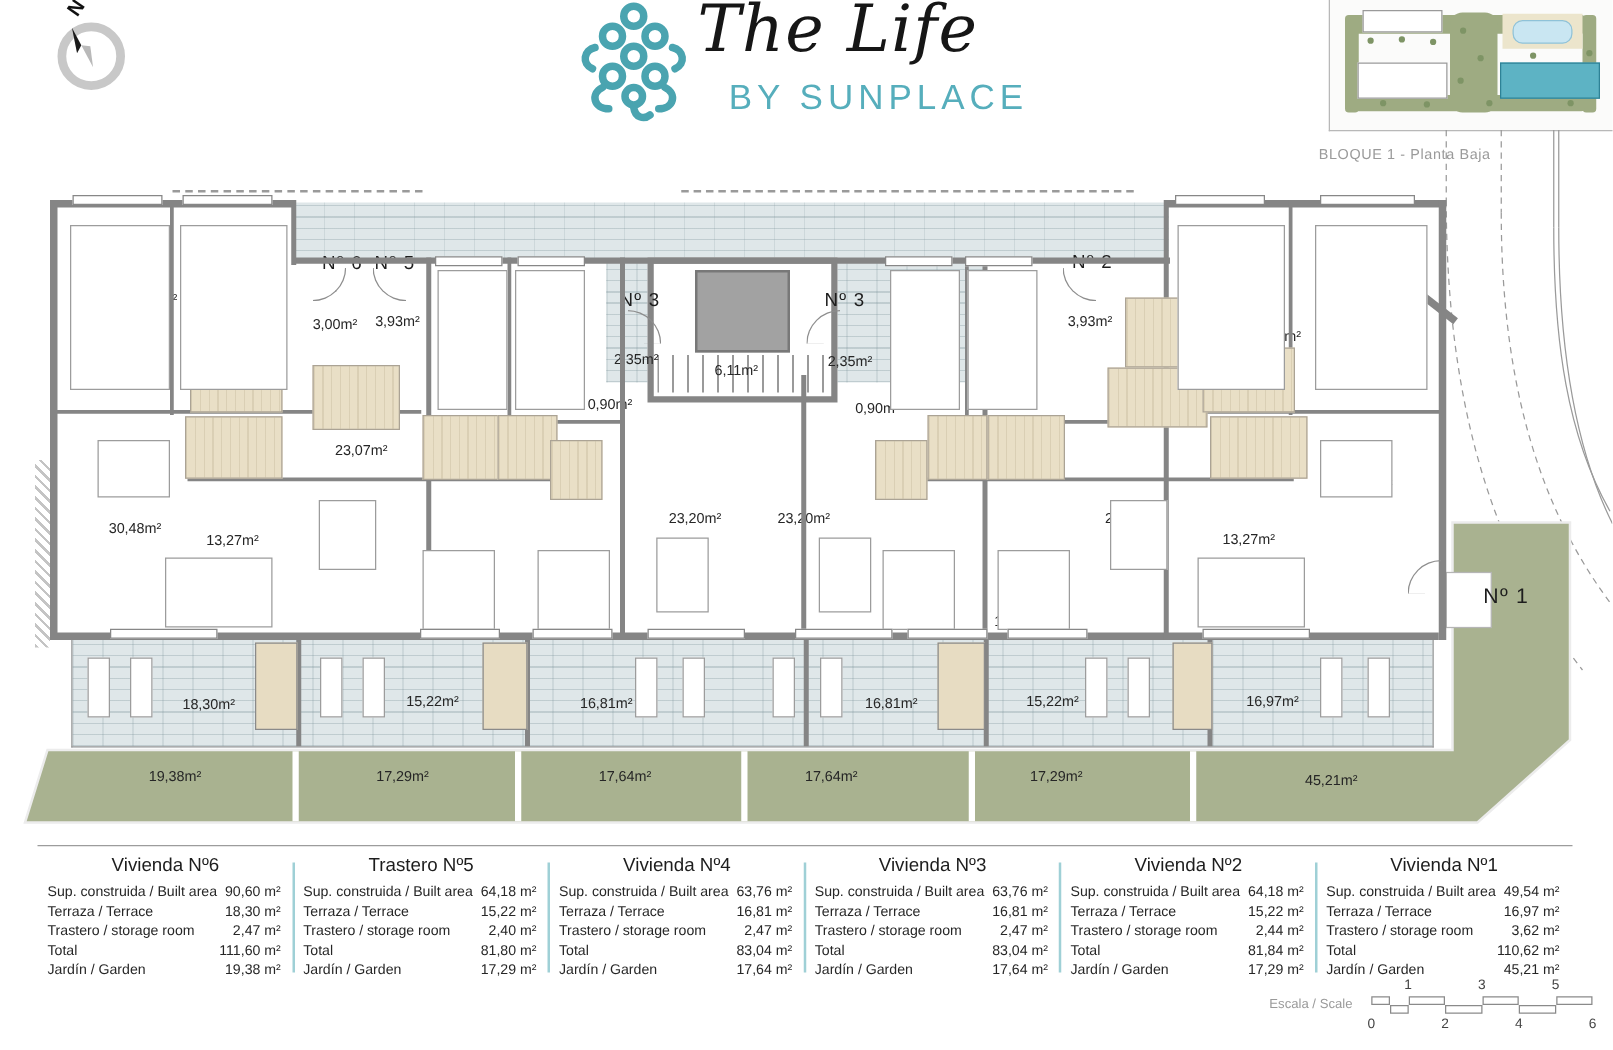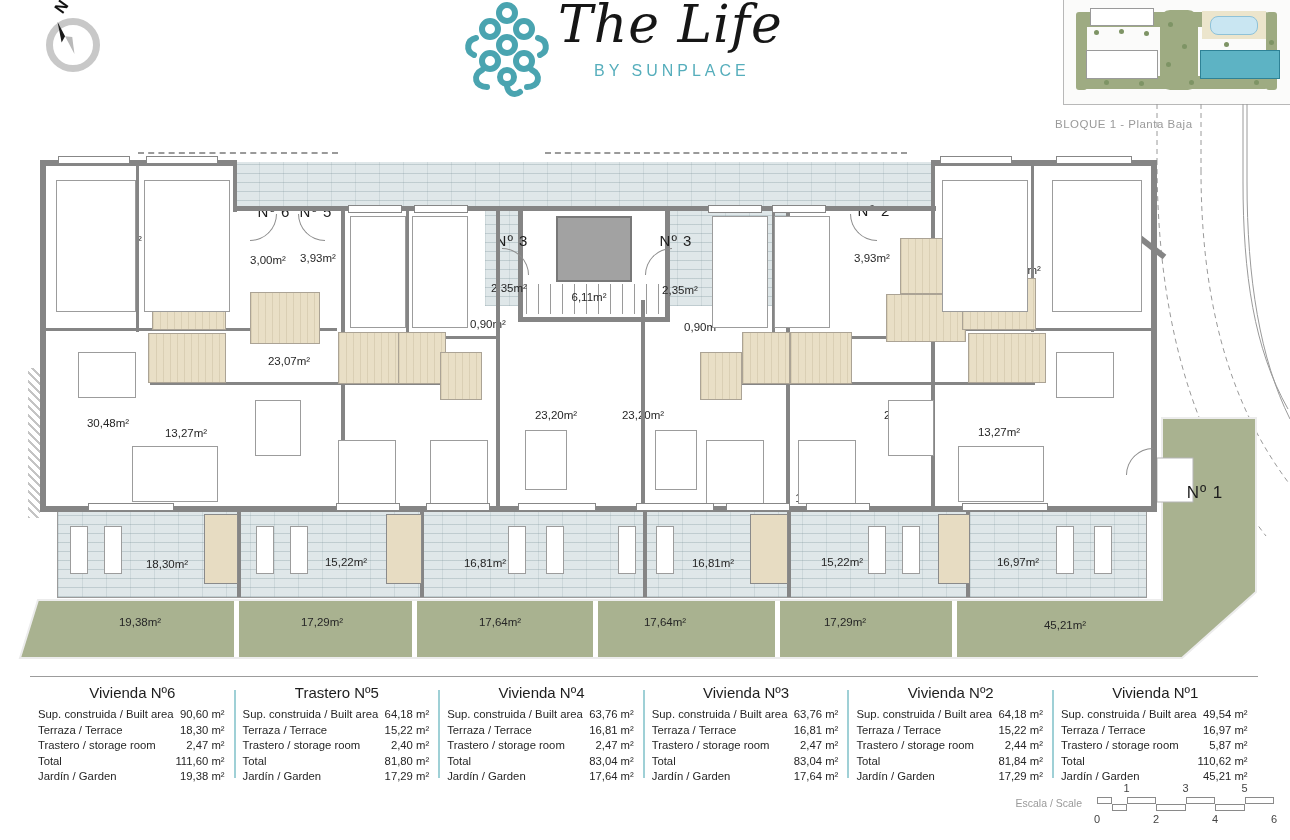--- a/index.html
+++ b/index.html
@@ -6,21 +6,21 @@
   body{width:1290px;height:840px;position:relative;background:#fff;overflow:hidden;
        font-family:"Liberation Sans",sans-serif;color:#2b2b2b}
   .abs{position:absolute}
   
   #compass{position:absolute;left:28px;top:2px;width:80px;height:80px}
   #compass .ring{position:absolute;left:18px;top:16px;width:40px;height:40px;border:7px solid #c8c8c8;border-radius:50%}
   #compass .n{position:absolute;left:28px;top:-4px;font-size:16px;font-weight:bold;transform:rotate(-55deg);color:#111}
   #logo{position:absolute;left:462px;top:0;width:370px;height:100px}
   #logo .title{position:absolute;left:96px;top:-6px;font-family:"DejaVu Serif",serif;font-style:italic;
                font-size:52px;color:#161616;letter-spacing:1px;white-space:nowrap}
-  #logo .subtitle{position:absolute;left:132px;top:62px;font-size:16px;letter-spacing:4px;color:#56aebc;white-space:nowrap}
+  #logo .subtitle{position:absolute;left:121px;top:62px;font-size:28px;letter-spacing:4px;color:#56aebc;white-space:nowrap}
   #siteplan{position:absolute;left:1063px;top:0;width:227px;height:104px;background:#fbfbfa;
             border:1px solid #b8b8b8;border-top:none}
   #siteplan .g{position:absolute;background:#9eab82;border-radius:3px}
   #siteplan .bld{position:absolute;background:#fff;border:1px solid #9a9a9a}
   #siteplan .tree{position:absolute;width:5px;height:5px;border-radius:50%;background:#7e9465}
   #siteplan-caption{position:absolute;left:1055px;top:118px;font-size:11.5px;color:#9a9a9a;letter-spacing:.5px}
   
   #plan{position:absolute;left:0;top:0;width:1290px;height:840px}
   .wall{position:absolute;background:#858585}
   .brick{position:absolute;background:#dfe7e9;
@@ -215,21 +215,21 @@
     <span class="plan-lbl" style="left: 322px; top: 622px;">17,29m²</span>
     <span class="plan-lbl" style="left: 500px; top: 622px;">17,64m²</span>
     <span class="plan-lbl" style="left: 665px; top: 622px;">17,64m²</span>
     <span class="plan-lbl" style="left: 845px; top: 622px;">17,29m²</span>
     <span class="plan-lbl" style="left: 1065px; top: 625px;">45,21m²</span>
     <span class="plan-lbl unit-lbl" style="left: 274px; top: 211px;">Nº 6</span>
     <span class="plan-lbl unit-lbl" style="left: 316px; top: 211px;">Nº 5</span>
     <span class="plan-lbl unit-lbl" style="left: 512px; top: 240px;">Nº 3</span>
     <span class="plan-lbl unit-lbl" style="left: 676px; top: 240px;">Nº 3</span>
     <span class="plan-lbl unit-lbl" style="left: 874px; top: 210px;">Nº 2</span>
-    <span class="plan-lbl unit-lbl large" style="left: 1205px; top: 477px; margin-top: 16px;">Nº 1</span>
+    <span class="plan-lbl unit-lbl large" style="left: 1205px; top: 477px;">Nº 1</span>
     <div class="wall" style="left: 40px; top: 160px; width: 196px; height: 6px;"></div>
     <div class="wall" style="left: 934px; top: 160px; width: 223px; height: 6px;"></div>
     <div class="wall" style="left: 40px; top: 160px; width: 6px; height: 352px;"></div>
     <div class="wall" style="left: 1151px; top: 160px; width: 6px; height: 352px;"></div>
     <div class="wall" style="left: 40px; top: 506px; width: 1111px; height: 6px;"></div>
     <div class="wall" style="left: 236px; top: 206px; width: 700px; height: 5px;"></div>
     <div class="wall" style="left: 233px; top: 160px; width: 4px; height: 52px;"></div>
     <div class="wall" style="left: 341px; top: 206px; width: 4px; height: 306px;"></div>
     <div class="wall" style="left: 496px; top: 206px; width: 4px; height: 306px;"></div>
     <div class="wall" style="left: 641px; top: 300px; width: 4px; height: 212px;"></div>
@@ -446,21 +446,21 @@
       <div class="spec-row">
         <span>Sup. construida / Built area</span>
         <span class="v">49,54 m²</span>
       </div>
       <div class="spec-row">
         <span>Terraza / Terrace</span>
         <span class="v">16,97 m²</span>
       </div>
       <div class="spec-row">
         <span>Trastero / storage room</span>
-        <span class="v">5,87 m²</span>
+        <span class="v">3,62 m²</span>
       </div>
       <div class="spec-row">
         <span>Total</span>
         <span class="v">110,62 m²</span>
       </div>
       <div class="spec-row">
         <span>Jardín / Garden</span>
         <span class="v">45,21 m²</span>
       </div>
     </div>

